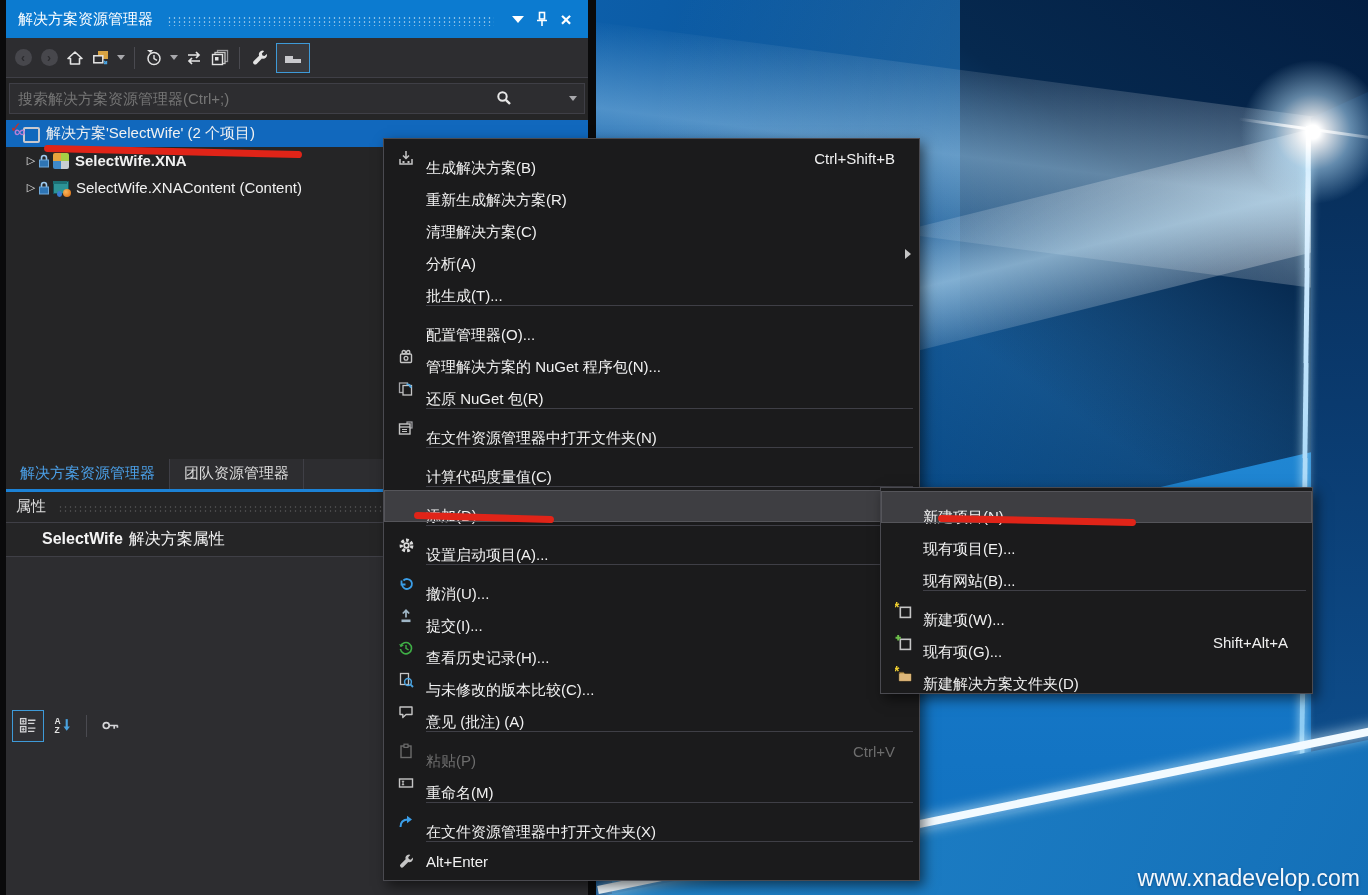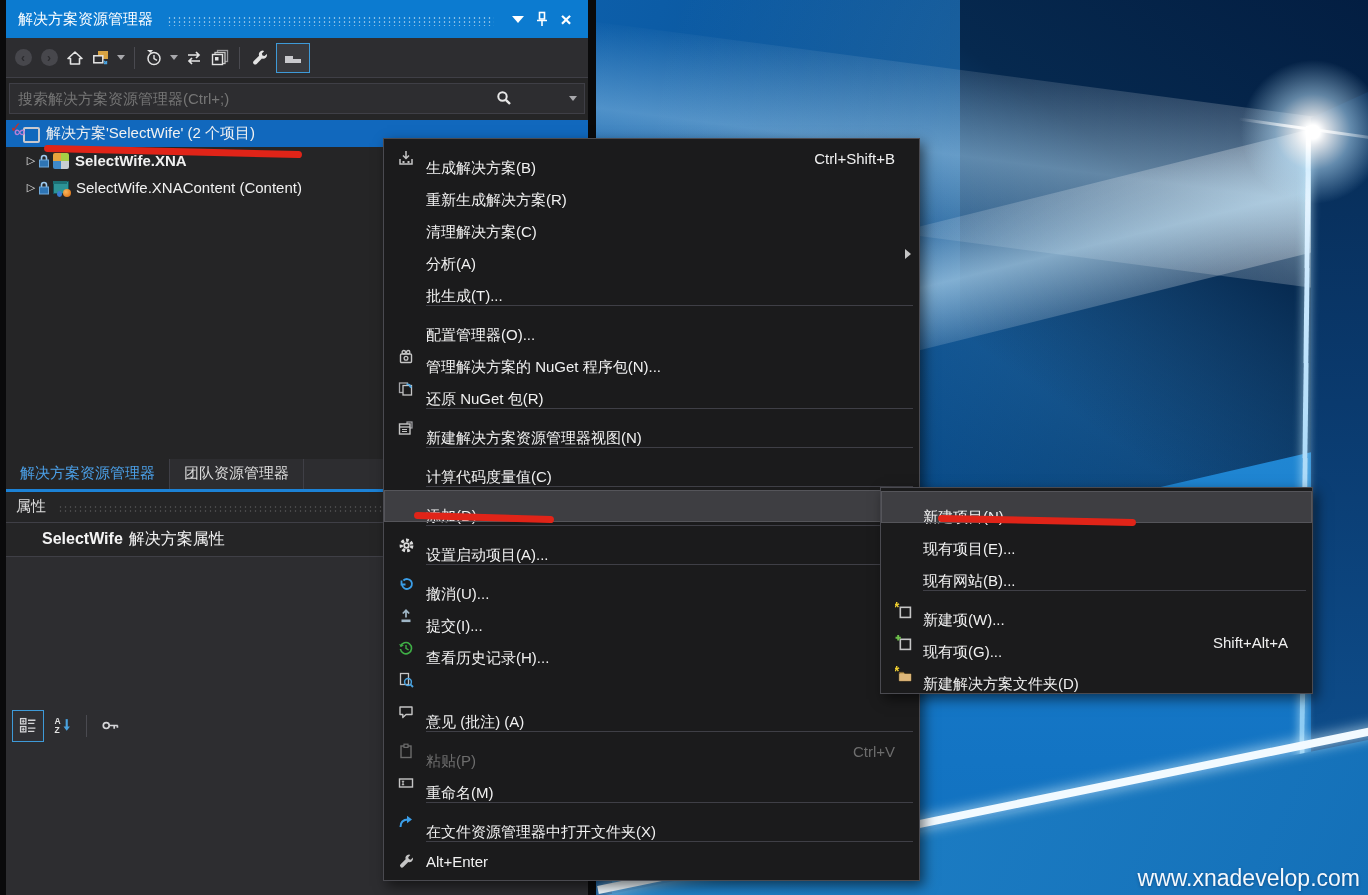--- a/index.html
+++ b/index.html
@@ -389,21 +389,21 @@
     <div class="msep"></div>
     <div class="mi">
       <span class="mi-ic">
         <svg width="16" height="16" viewBox="0 0 16 16">
           <rect x="9" y="2" width="5" height="6" fill="none" stroke="#A5A5A8" stroke-width="1.2"></rect>
           <rect x="1.5" y="4" width="10.5" height="10" fill="#1B1B1C" stroke="#C5C5C5" stroke-width="1.4"></rect>
           <path d="M1.5 7h10.5" stroke="#C5C5C5" stroke-width="1.3"></path>
           <path d="M4 9.5h5M4 11.5h5" stroke="#C5C5C5" stroke-width="1"></path>
         </svg>
         </span>
-      <span class="mi-label">新建解决方案资源管理器视图(N)</span>
+      <span class="mi-label">在文件资源管理器中打开文件夹(N)</span>
     </div>
     <div class="msep"></div>
     <div class="mi">
       <span class="mi-ic"></span>
         <span class="mi-label">计算代码度量值(C)</span>
     </div>
     <div class="msep"></div>
     <div class="mi hl">
       <span class="mi-ic"></span>
         <span class="mi-label">添加(D)</span>
@@ -451,20 +451,21 @@
       <span class="mi-label">查看历史记录(H)...</span>
     </div>
     <div class="mi">
       <span class="mi-ic">
         <svg width="16" height="16" viewBox="0 0 16 16">
           <rect x="2.5" y="1.5" width="8" height="11" fill="none" stroke="#C5C5C5" stroke-width="1.3"></rect>
           <circle cx="10" cy="10" r="3.4" fill="none" stroke="#4AA3E0" stroke-width="1.5"></circle>
           <path d="M12.4 12.4L15 15" stroke="#4AA3E0" stroke-width="1.8"></path>
         </svg>
         </span>
+      <span class="mi-label">与未修改的版本比较(C)...</span>
     </div>
     <div class="mi">
       <span class="mi-ic">
         <svg width="16" height="16" viewBox="0 0 16 16">
           <path d="M2 3h12v7.5H8l-3.2 3V10.5H2z" fill="none" stroke="#C5C5C5" stroke-width="1.4" stroke-linejoin="round"></path>
         </svg>
         </span>
       <span class="mi-label">意见 (批注) (A)</span>
     </div>
     <div class="msep"></div>

